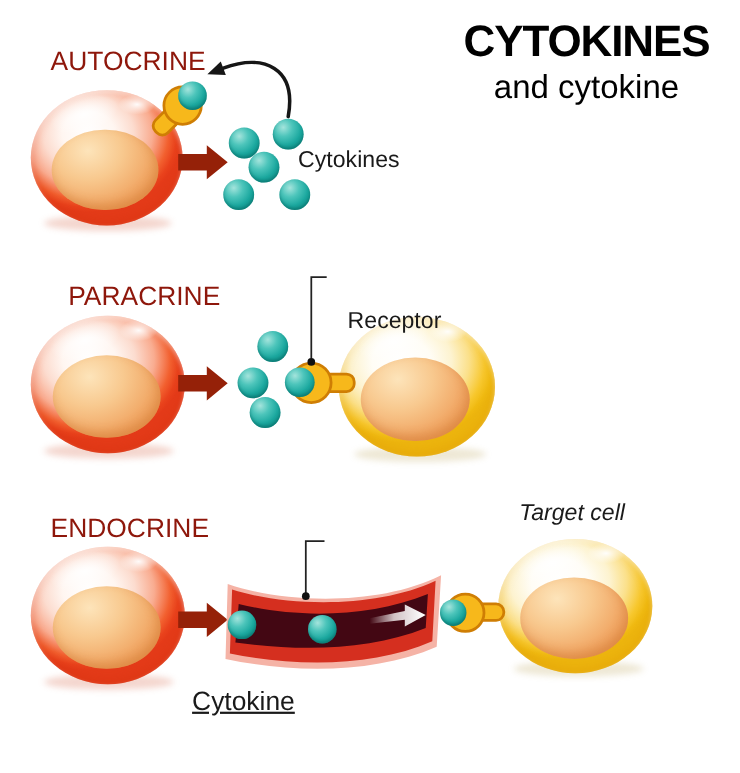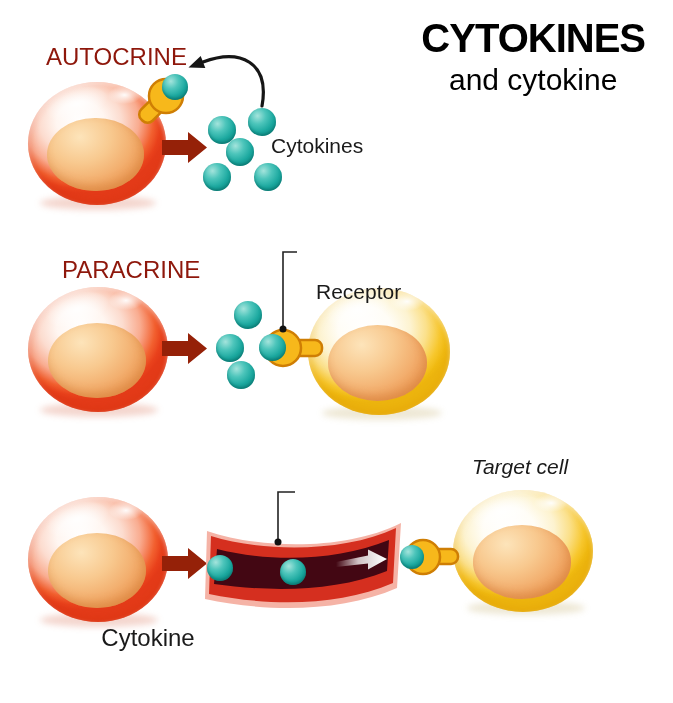--- a/index.html
+++ b/index.html
@@ -26,22 +26,22 @@
   
   .title-block{position:absolute;top:16px;right:28px;text-align:right;color:#000;}
   .title-main{font-size:40px;font-weight:700;letter-spacing:-1px;line-height:44px;}
   .title-sub{font-size:30px;font-weight:400;line-height:40px;text-align:center;}
   .section-heading{
     position:absolute;font-size:24px;font-weight:400;color:var(--heading-red);
     letter-spacing:0px;
   }
   .diagram-label{position:absolute;font-size:21px;color:var(--label-black);}
   .producing-label{
-    position:absolute;left:28px;top:626px;width:240px;text-align:center;
-    font-size:24px;line-height:23px;color:var(--label-black);
+    position:absolute;left:28px;top:626px;width:240px;text-align:right;
+    font-size:24px;line-height:23px;color:var(--label-black);text-decoration:underline;
   }
   
   .cell{position:absolute;border-radius:50%;}
   .cell-red{
     background:radial-gradient(ellipse 62% 58% at 38% 32%,
       #ffffff 0%, #fff6f1 28%, #fcdccf 48%, #f9ac90 68%, #f2602f 85%, #e9421c 94%, #e43b19 100%);
     box-shadow: inset 0 -5px 10px rgba(214,50,15,.45), inset 0 2px 4px rgba(255,255,255,.6);
   }
   .cell-yellow{
     background:radial-gradient(ellipse 62% 58% at 40% 32%,
@@ -172,20 +172,21 @@
 
   <div class="labels-layer">
 
     <div class="title-block">
       <div class="title-main">CYTOKINES</div>
       <div class="title-sub">and cytokine</div>
     </div>
 
     <div class="section-heading" style="left:46px;top:43px;">AUTOCRINE</div>
     <div class="section-heading" style="left:62px;top:256px;">PARACRINE</div>
+    <div class="section-heading" style="left:46px;top:467px;">ENDOCRINE</div>
 
     <div class="diagram-label" style="left:271px;top:134px;">Cytokines</div>
 
     <div class="diagram-label" style="left:316px;top:241px;margin-top:39px;">Receptor</div>
 
 
     <div class="diagram-label" style="left:472px;top:455px;font-style:italic;">Target cell</div>
 
     <div class="producing-label">
       <div>Cytokine</div>

